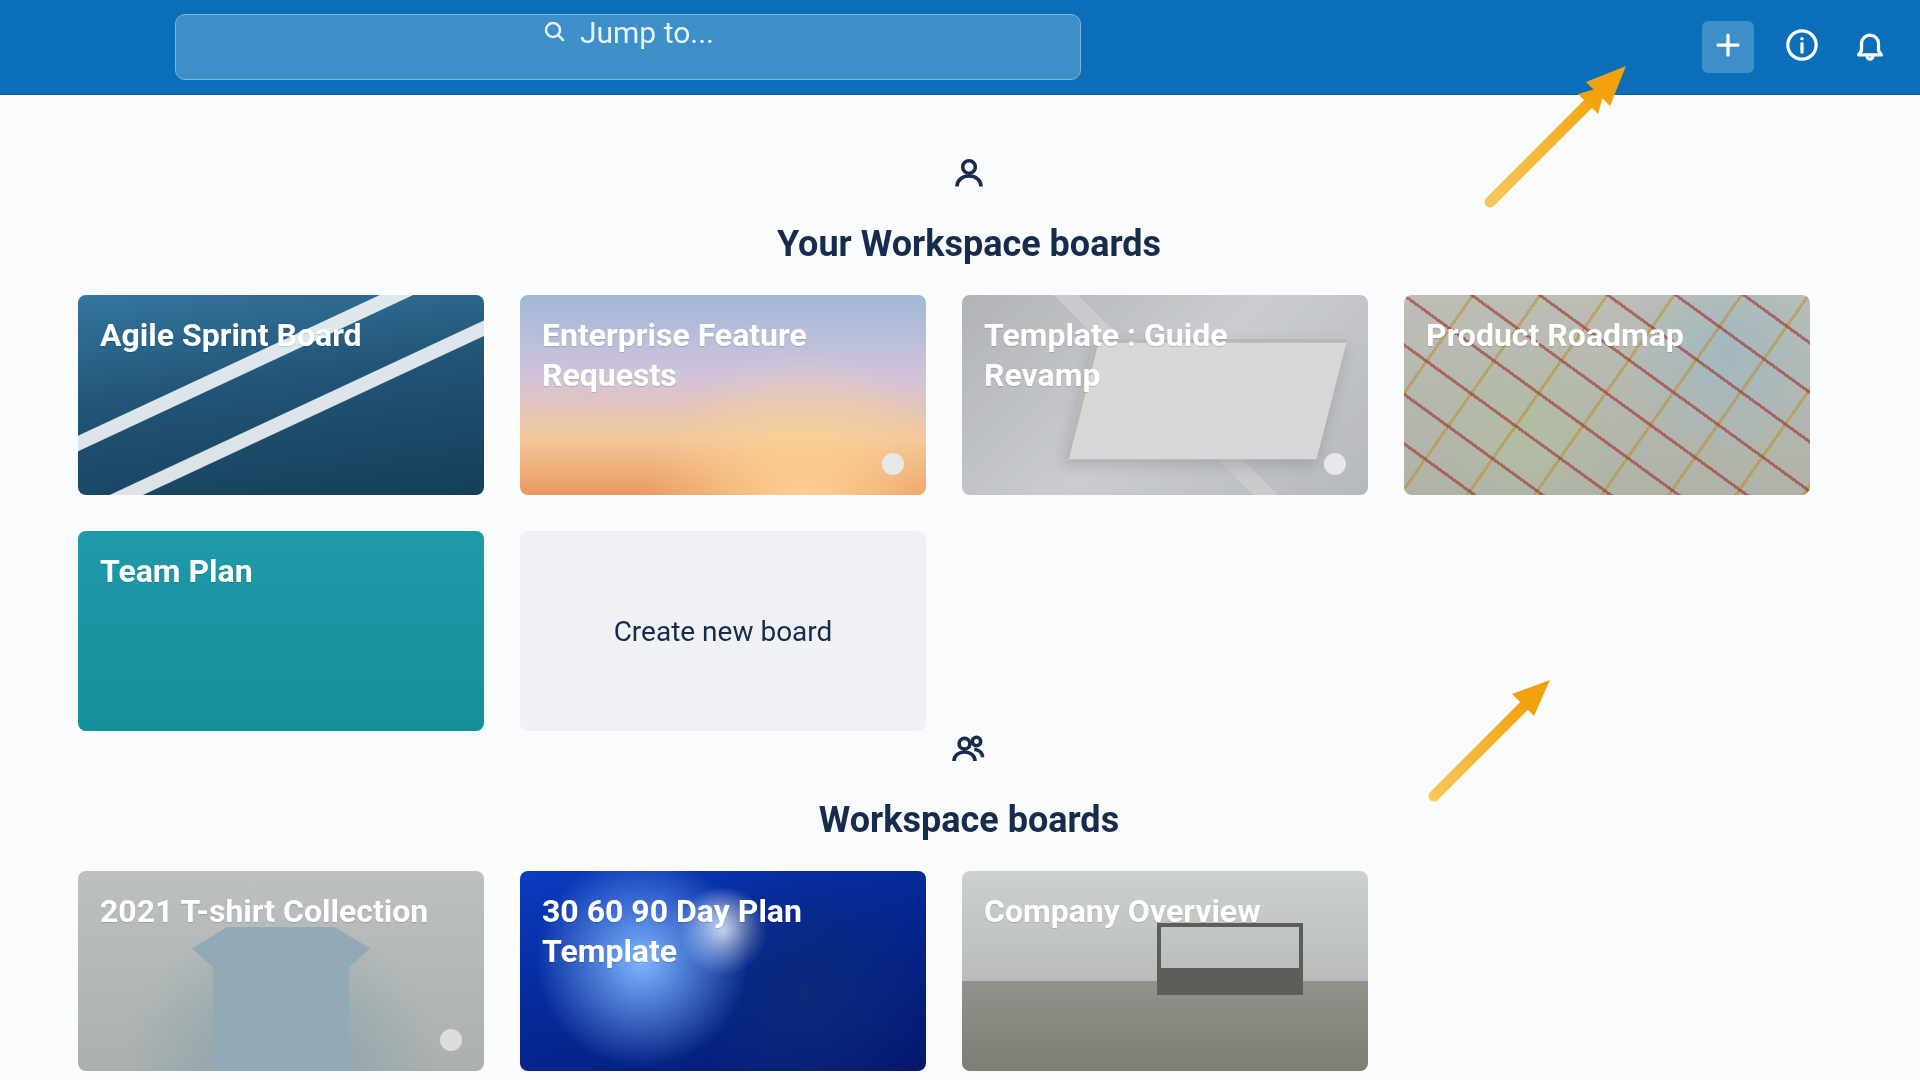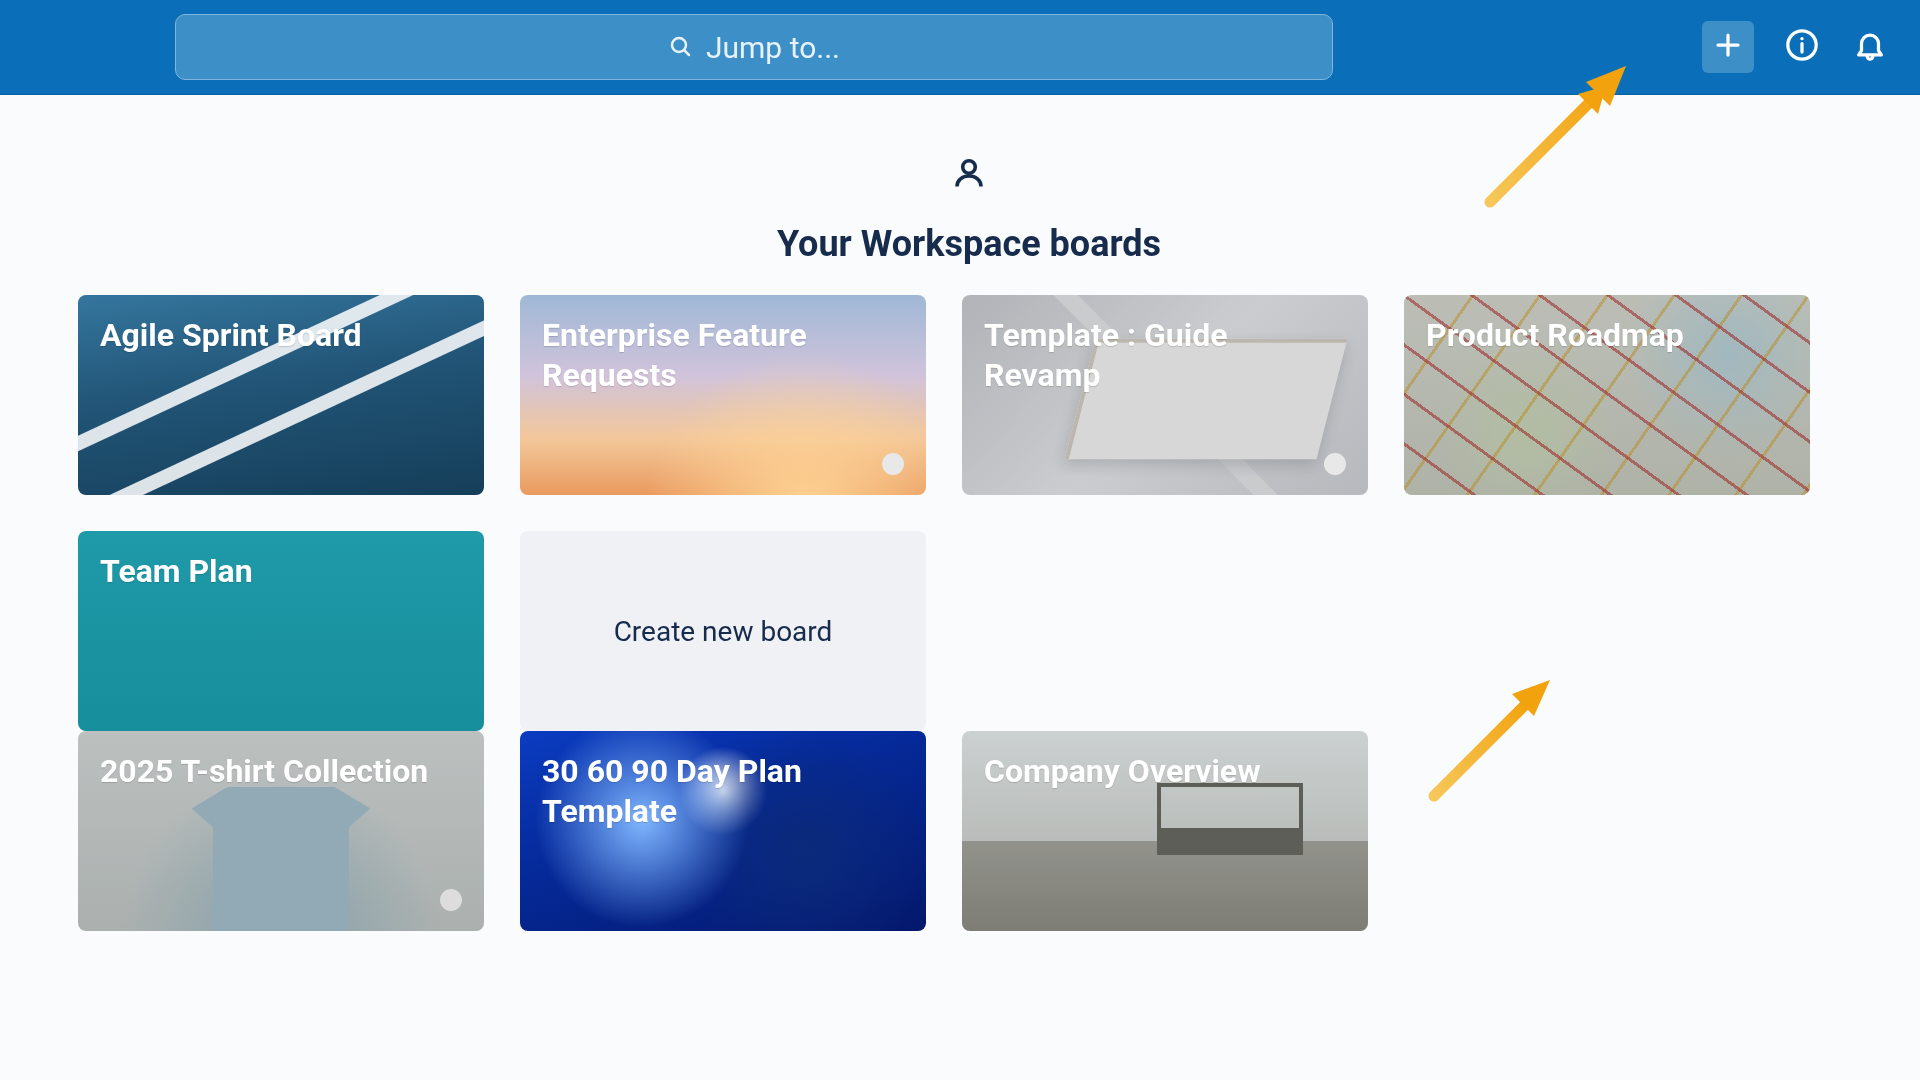--- a/index.html
+++ b/index.html
@@ -10,27 +10,27 @@
   .topbar {
     height: 95px;
     background: #0a6fb8;
     display: flex;
     align-items: center;
     padding: 0 30px 0 175px;
     position: relative;
     border-bottom: 1px solid #00000022;
   }
   .search-box {
-    width: 1158px;
+    width: 906px;
     height: 66px;
     background: #3c8fc7;
     border: 1px solid #7fb5da;
     border-radius: 10px;
     display: flex;
-    align-items: center;
+    align-items: flex-start;
     justify-content: center;
     color: #e8f2fa;
     font-size: 30px;
     gap: 14px;
     cursor: text;
   }
   .search-box svg { width: 24px; height: 24px; stroke: #e8f2fa; }
   .topbar-right {
     margin-left: auto;
     display: flex;
@@ -293,25 +293,36 @@
     </div>
     <div class="board-card">
       <div class="bg bg-team"></div>
       <span class="title">Team Plan</span>
     </div>
     <div class="create-card">
       <span>Create new board</span>
     </div>
   </div>
 
+  <div class="section-header">
+    <span>
+      <svg viewBox="0 0 24 24">
+        <circle cx="9" cy="8.5" r="3.6"></circle>
+        <path d="M2 20c0-3.8 3.2-6 7-6s7 2.2 7 6"></path>
+        <circle cx="17" cy="7" r="2.8"></circle>
+        <path d="M15.5 12.2c2.8 0.3 5.5 2 5.5 5.3"></path>
+      </svg>
+    </span>
+    <h2>Workspace boards</h2>
+  </div>
 
   <div class="boards-grid">
     <div class="board-card">
       <div class="bg bg-tshirt"></div><div class="overlay"></div>
-      <span class="title">2025 T-shirt Collection</span>
+      <span class="title">2021 T-shirt Collection</span>
       <span class="dot" style="background:#ddd;"></span>
     </div>
     <div class="board-card">
       <div class="bg bg-306090"></div>
       <span class="title">30 60 90 Day Plan Template</span>
     </div>
     <div class="board-card">
       <div class="bg bg-company"></div><div class="overlay"></div>
       <span class="title">Company Overview</span>
     </div>

